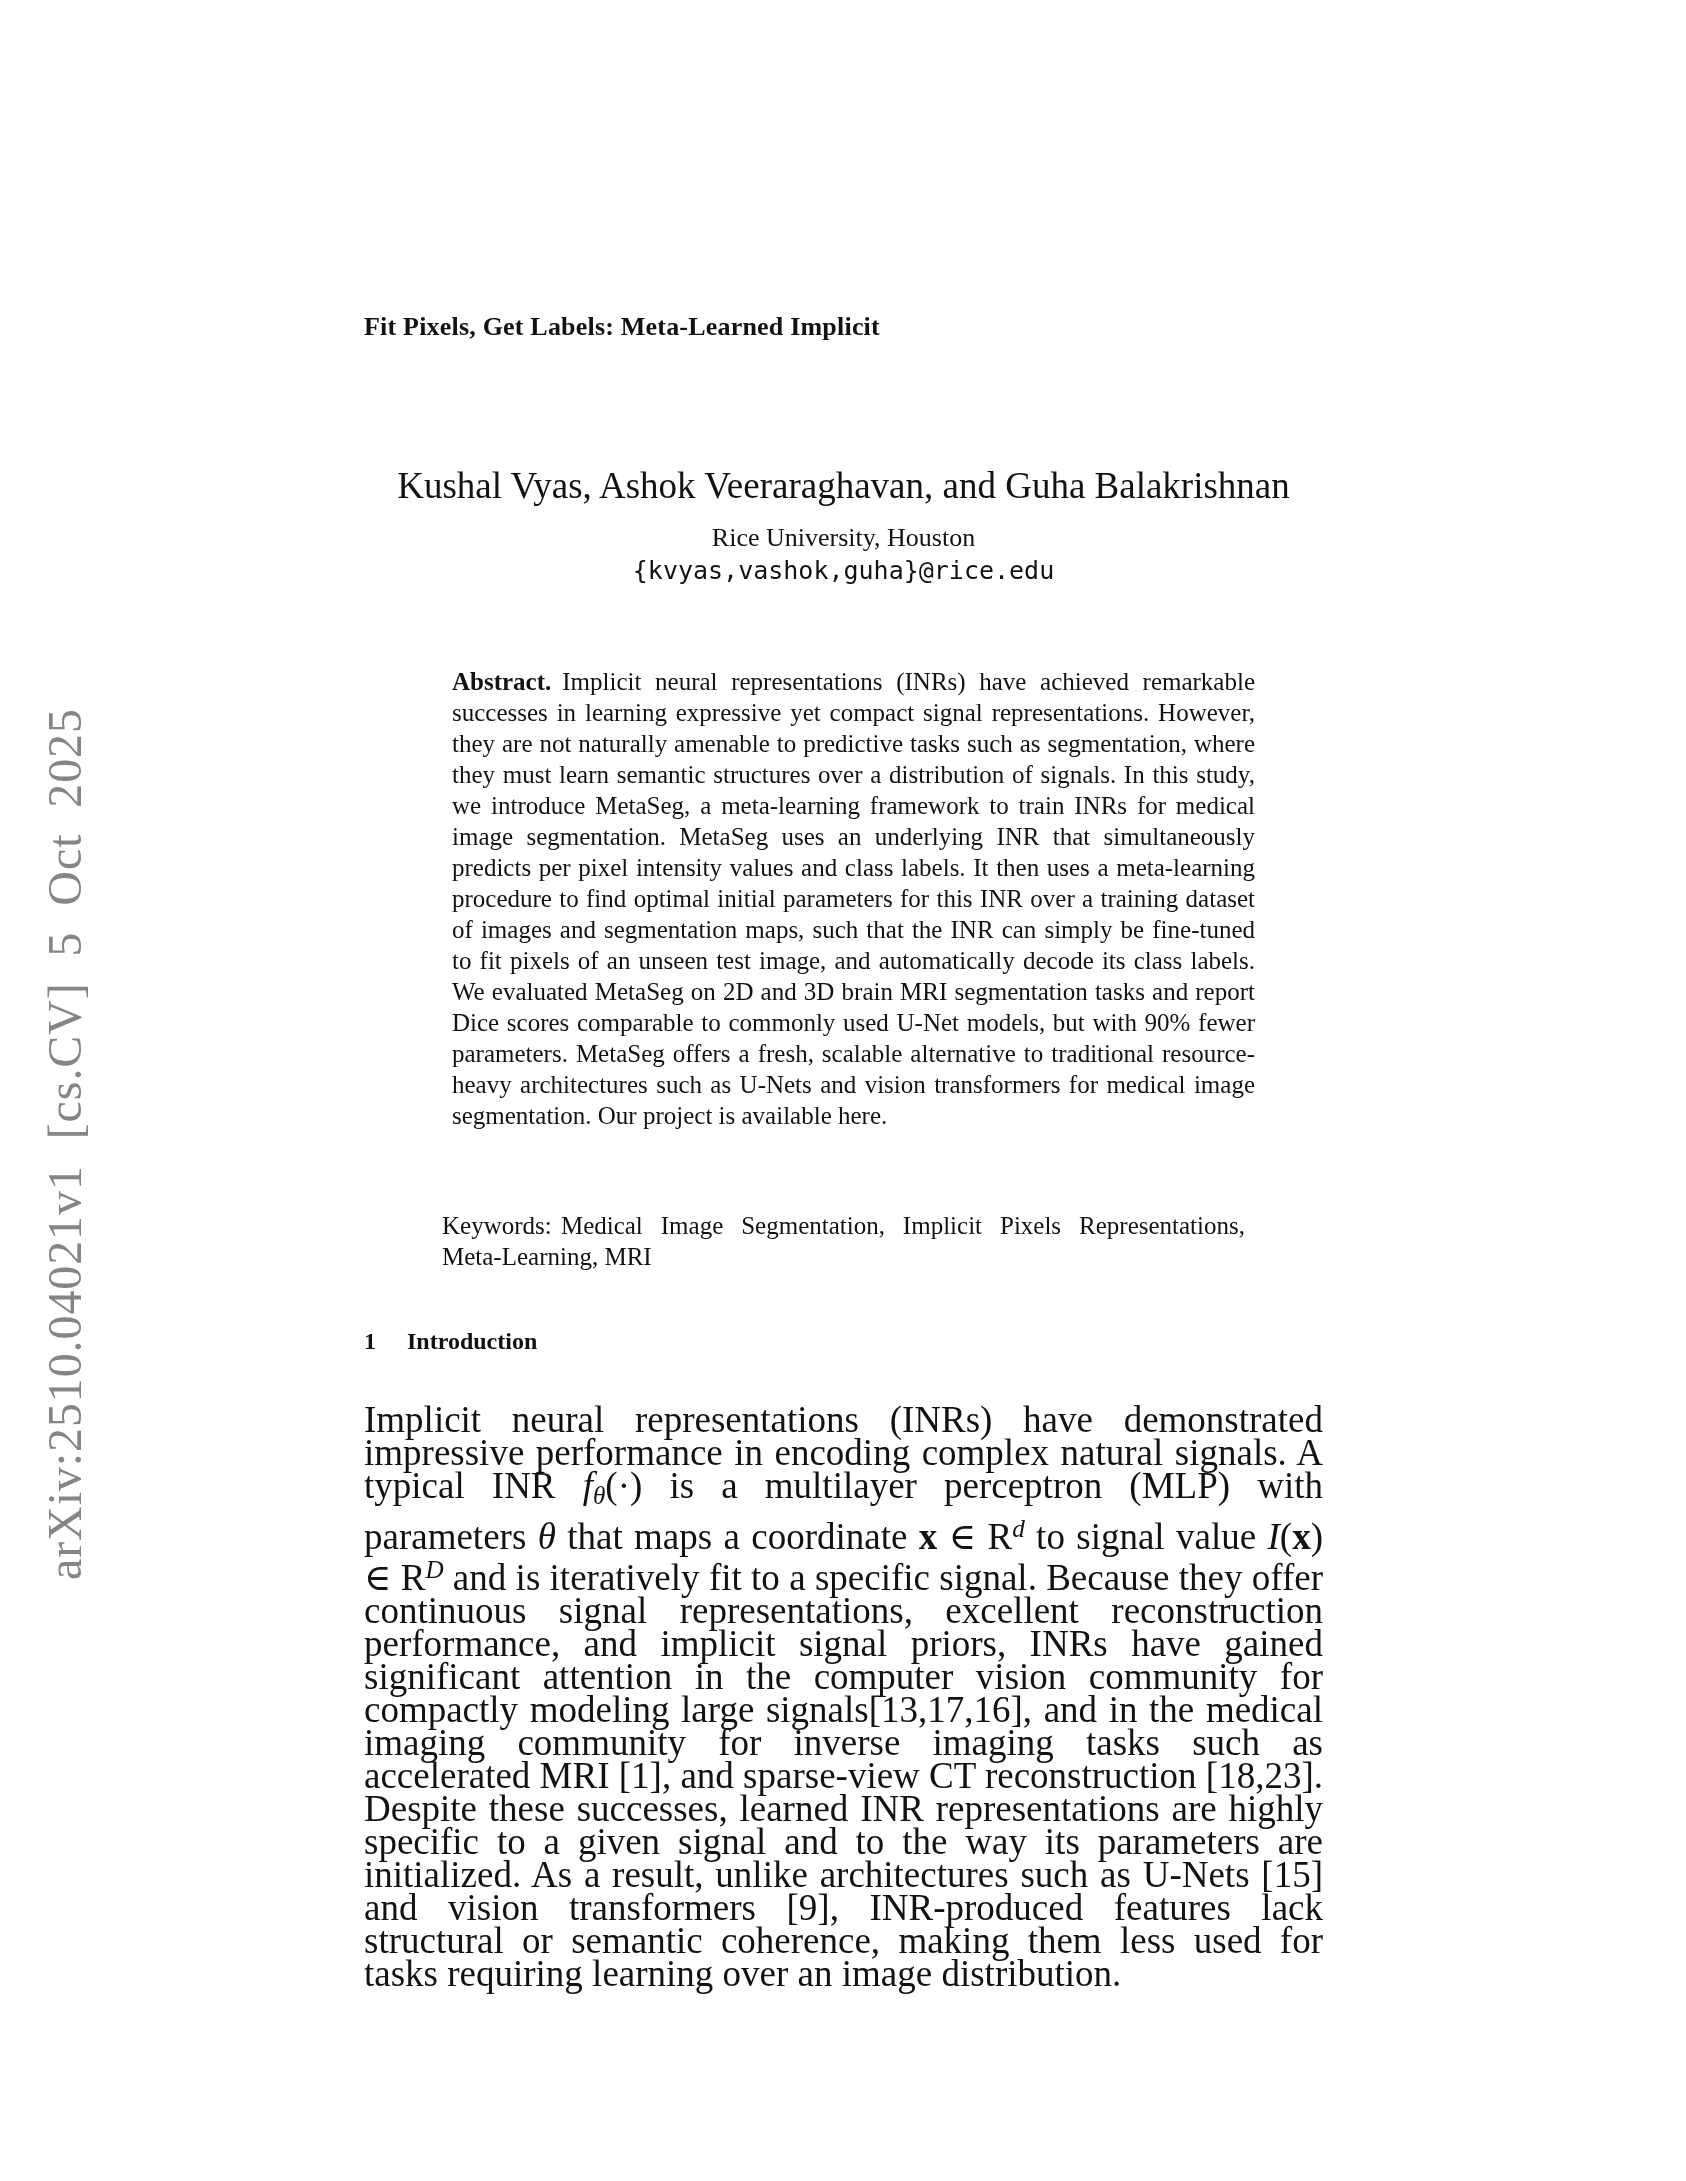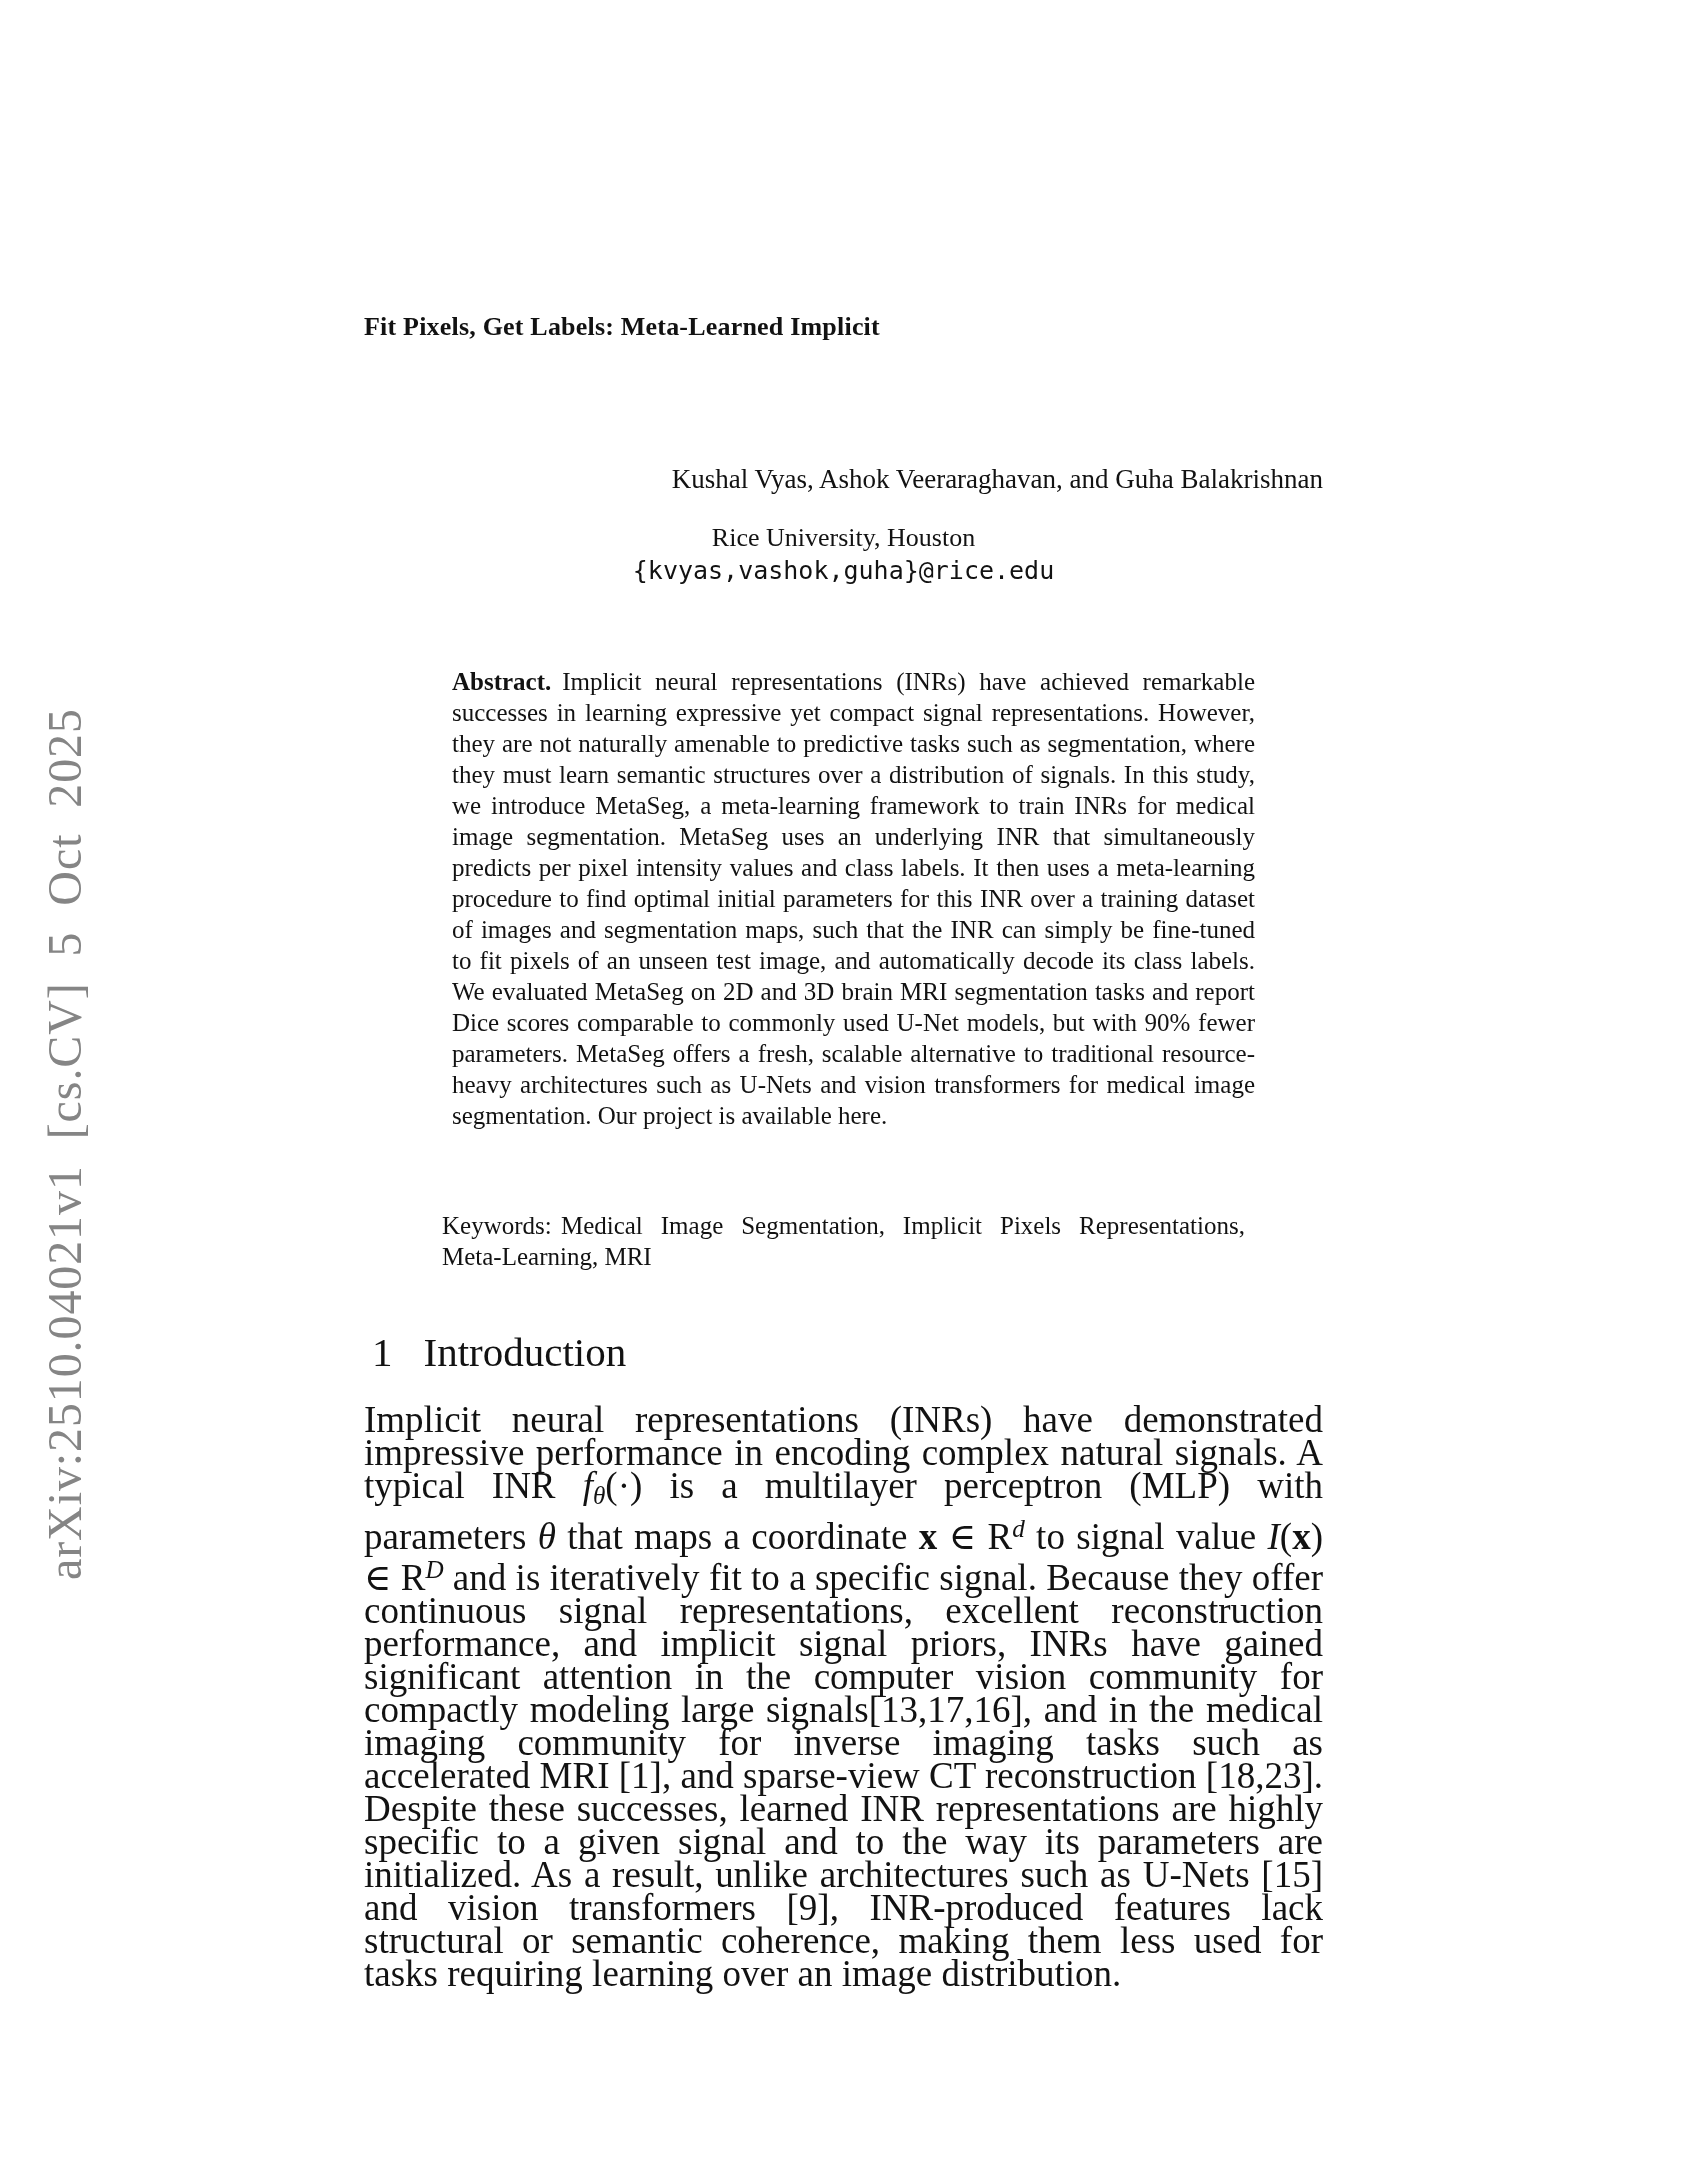--- a/index.html
+++ b/index.html
@@ -43,22 +43,22 @@
     font-size:26px;
     font-weight:bold;
     line-height:48px;
     letter-spacing:0.2px;
   }
 
   .authors {
     position:absolute;
     top:464px; left:0;
     width:100%;
-    text-align:right;
-    font-size:27px;
+    text-align:center;
+    font-size:37px;
   }
 
   .affiliation {
     position:absolute;
     top:523px; left:0;
     width:100%;
     text-align:center;
     font-size:26px;
   }
 
@@ -86,24 +86,24 @@
     top:1210px; left:78px;
     width:803px;
     font-size:25px;
     line-height:31px;
     text-align:justify;
   }
   .keywords-label { font-weight:normal; margin-right:9.2px; }
 
   .section-heading {
     position:absolute;
-    top:1328px; left:8px;
+    top:1328px; left:0;
     width:100%;
-    font-size:41px;
-    font-weight:normal;
+    font-size:24px;
+    font-weight:bold;
   }
   .section-number { margin-right:31px; }
 
   .intro {
     position:absolute;
     top:1403px; left:0;
     width:959px;
     font-size:37px;
     line-height:33px;
     text-align:justify;

